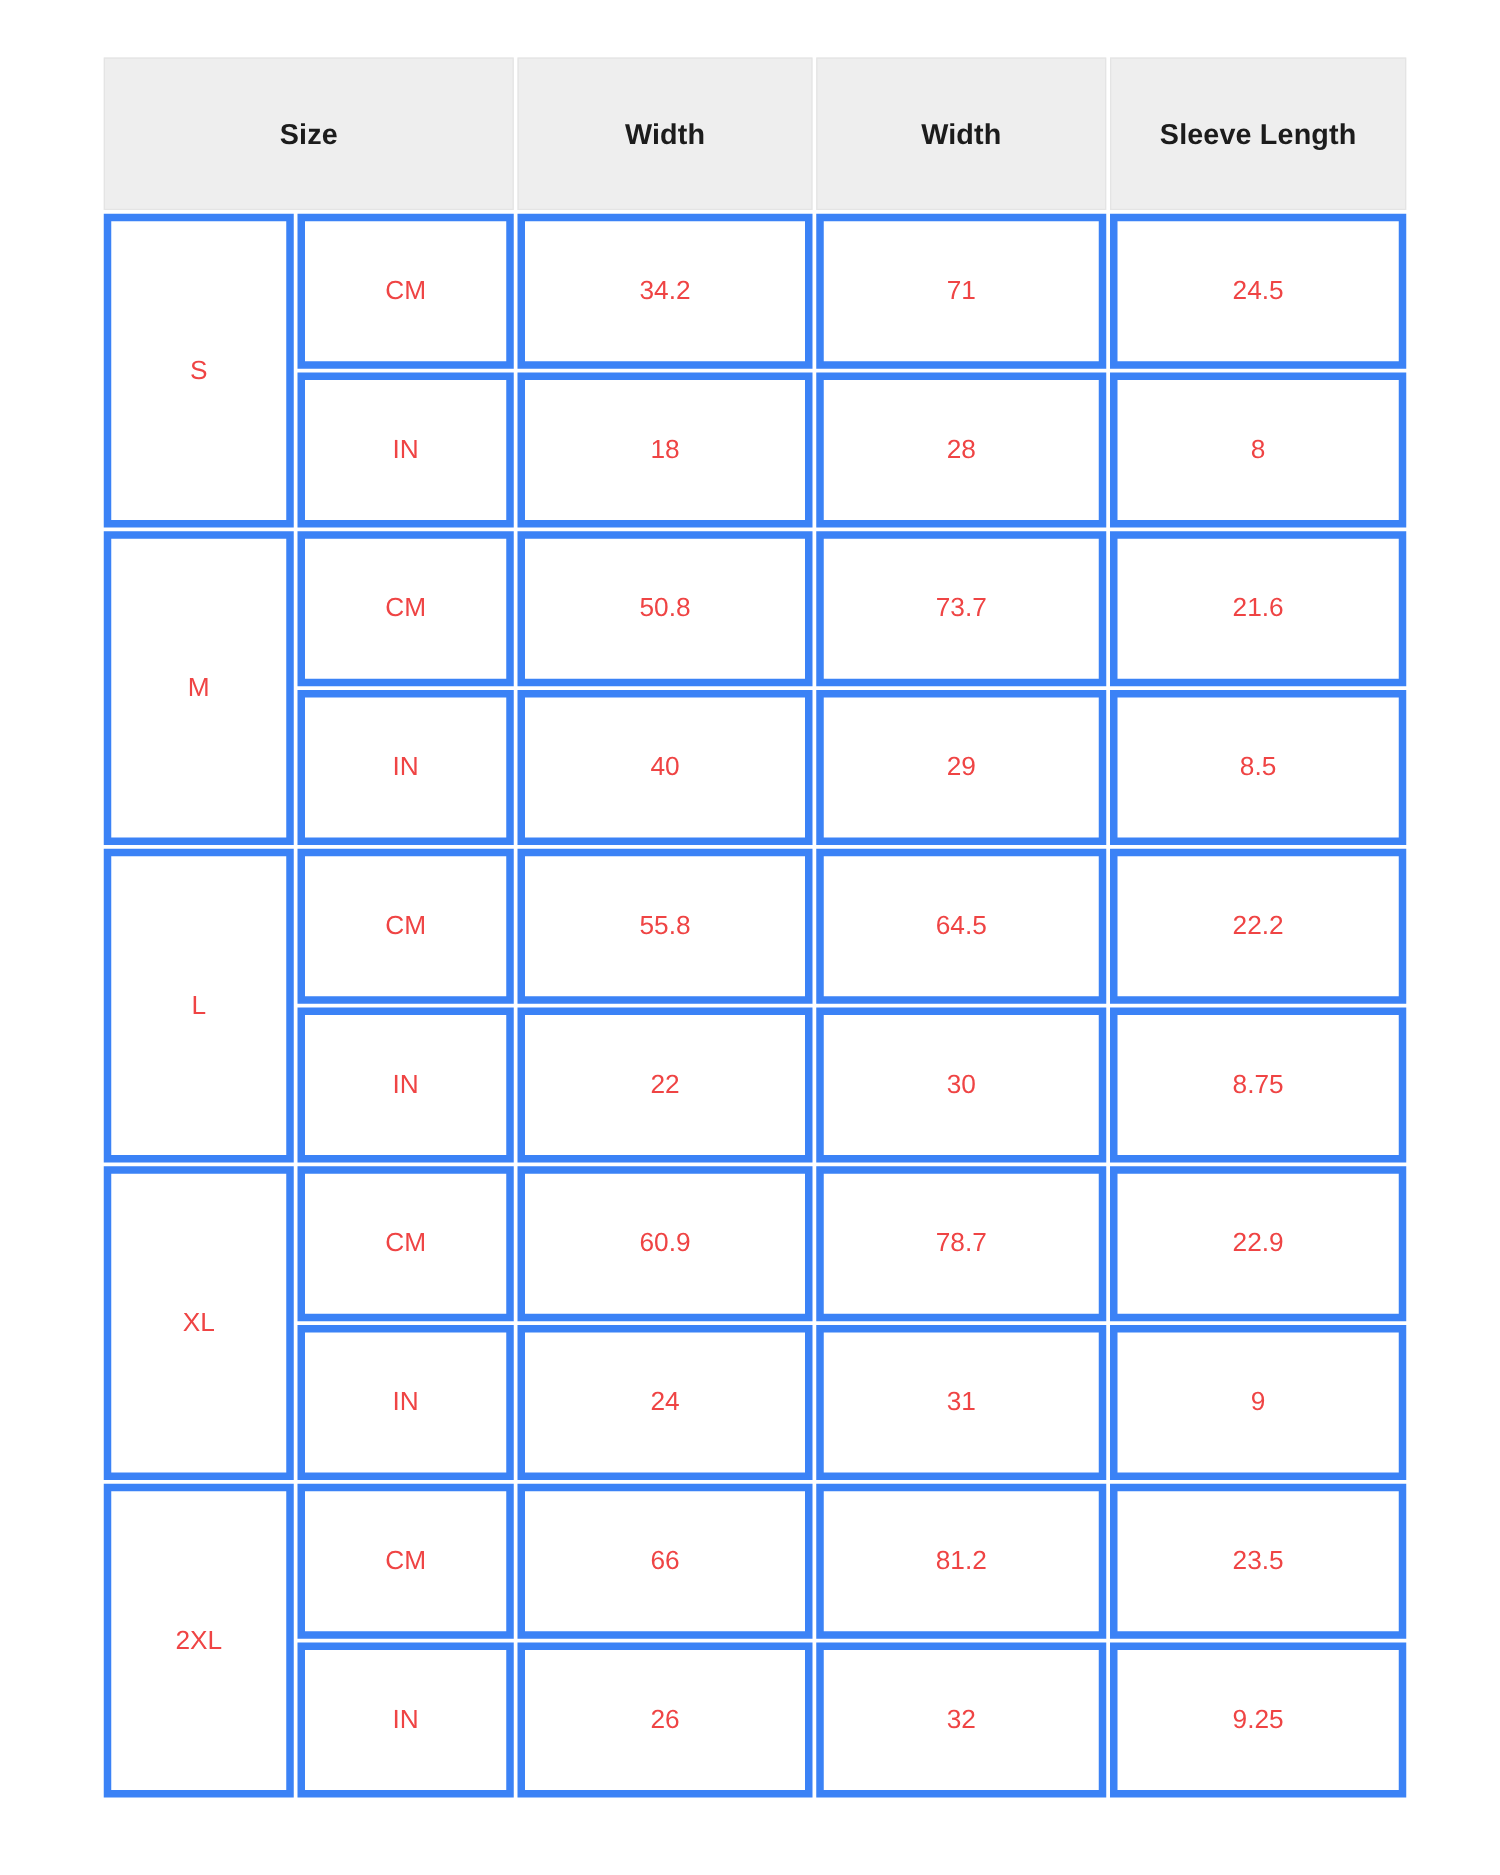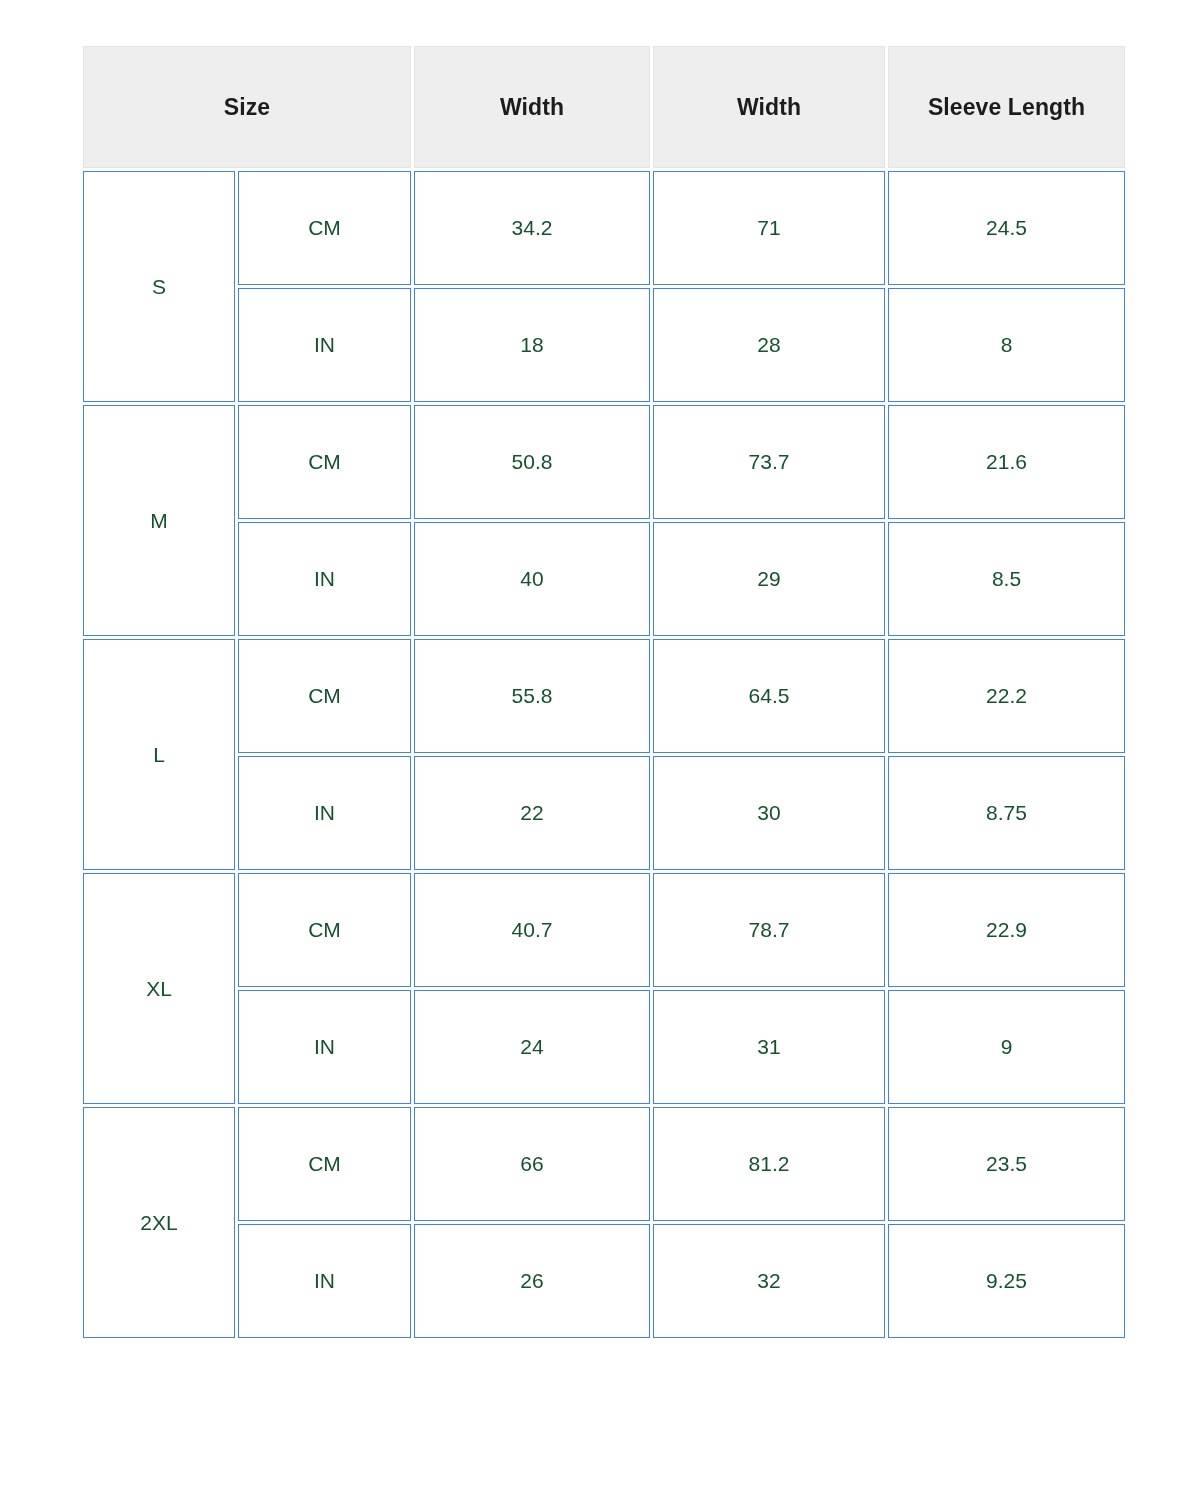--- a/index.html
+++ b/index.html
@@ -32,24 +32,24 @@
 
   table.size-chart {
     border-collapse: separate;
     border-spacing: 3px;
     width: 1040px;
     table-layout: fixed;
   }
 
   table.size-chart th,
   table.size-chart td {
-    border: 1px solid #3b82f6;
+    border: 6px solid #3b82f6;
     text-align: center;
     vertical-align: middle;
-    color: #14532d;
+    color: #ef4444;
     background: #ffffff;
   }
 
   table.size-chart thead th {
     background: #eeeeee;
     border: 1px solid #e4e4e4;
     font-weight: bold;
     font-size: 23px;
     height: 118px;
     letter-spacing: 0.1px;
@@ -134,21 +134,21 @@
         <tr>
           <td>IN</td>
           <td>22</td>
           <td>30</td>
           <td>8.75</td>
         </tr>
 
         <tr>
           <td class="size-label" rowspan="2">XL</td>
           <td>CM</td>
-          <td>40.7</td>
+          <td>60.9</td>
           <td>78.7</td>
           <td>22.9</td>
         </tr>
         <tr>
           <td>IN</td>
           <td>24</td>
           <td>31</td>
           <td>9</td>
         </tr>
 

